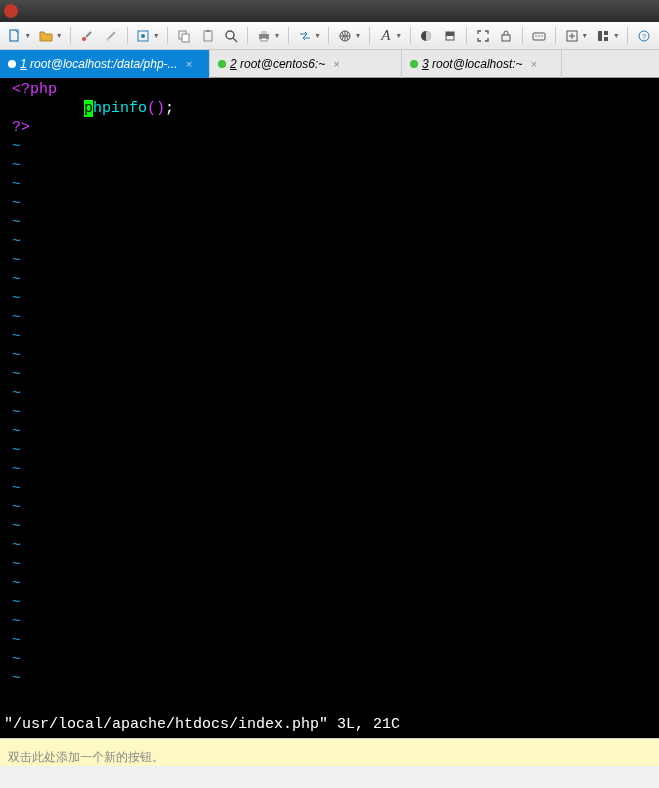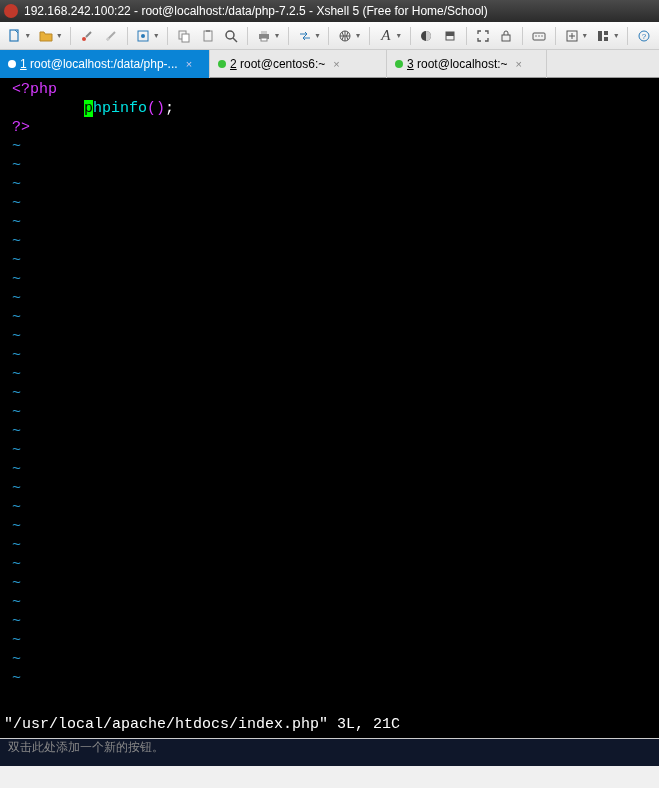--- a/index.html
+++ b/index.html
@@ -70,20 +70,21 @@
     .tab {
       height: 28px;
       padding: 0 8px;
       display: flex;
       align-items: center;
       border-right: 1px solid #ccc;
       font-size: 12px;
       cursor: pointer;
       min-width: 0;
       gap: 4px;
+      font-style: italic;
     }
     .tab.active {
       background: #0a84d6;
       color: #fff;
     }
     .tab-dot {
       width: 8px;
       height: 8px;
       border-radius: 50%;
       background: #3ac23a;
@@ -124,39 +125,38 @@
       color: #000;
     }
     .status-line {
       position: absolute;
       bottom: 4px;
       left: 4px;
       color: #fff;
     }
     .bottombar {
       height: 28px;
-      background: #0f172a;
+      background: #fef9c3;
       border-top: 1px solid #ccc;
       display: flex;
-      align-items: flex-start;
+      align-items: flex-end;
       padding: 0 8px;
       color: #888;
       font-size: 12px;
     }
     .tab1 { width: 210px; }
-    .tab2 { width: 177px; }
+    .tab2 { width: 192px; }
     .tab3 { width: 160px; }
     .tab4 { flex: 1; }
   </style>
 </head>
 <body>
 
 <div class="titlebar">
   <span class="titlebar-icon"></span>
-  <span>192.168.242.100:22 - root@localhost:/data/php-7.2.5 - Xshell 5 (Free for Home/School)</span>
 </div>
 
 <div class="toolbar">
   <div class="tb-btn">
     <svg width="16" height="16" viewBox="0 0 16 16">
         <rect x="3" y="2" width="8" height="11" fill="none" stroke="#2a7ab8" stroke-width="1.2"></rect>
         <path d="M8 2 L11 5" stroke="#2a7ab8"></path>
       </svg>
   </div>
   <span class="tb-dd">▾</span>

